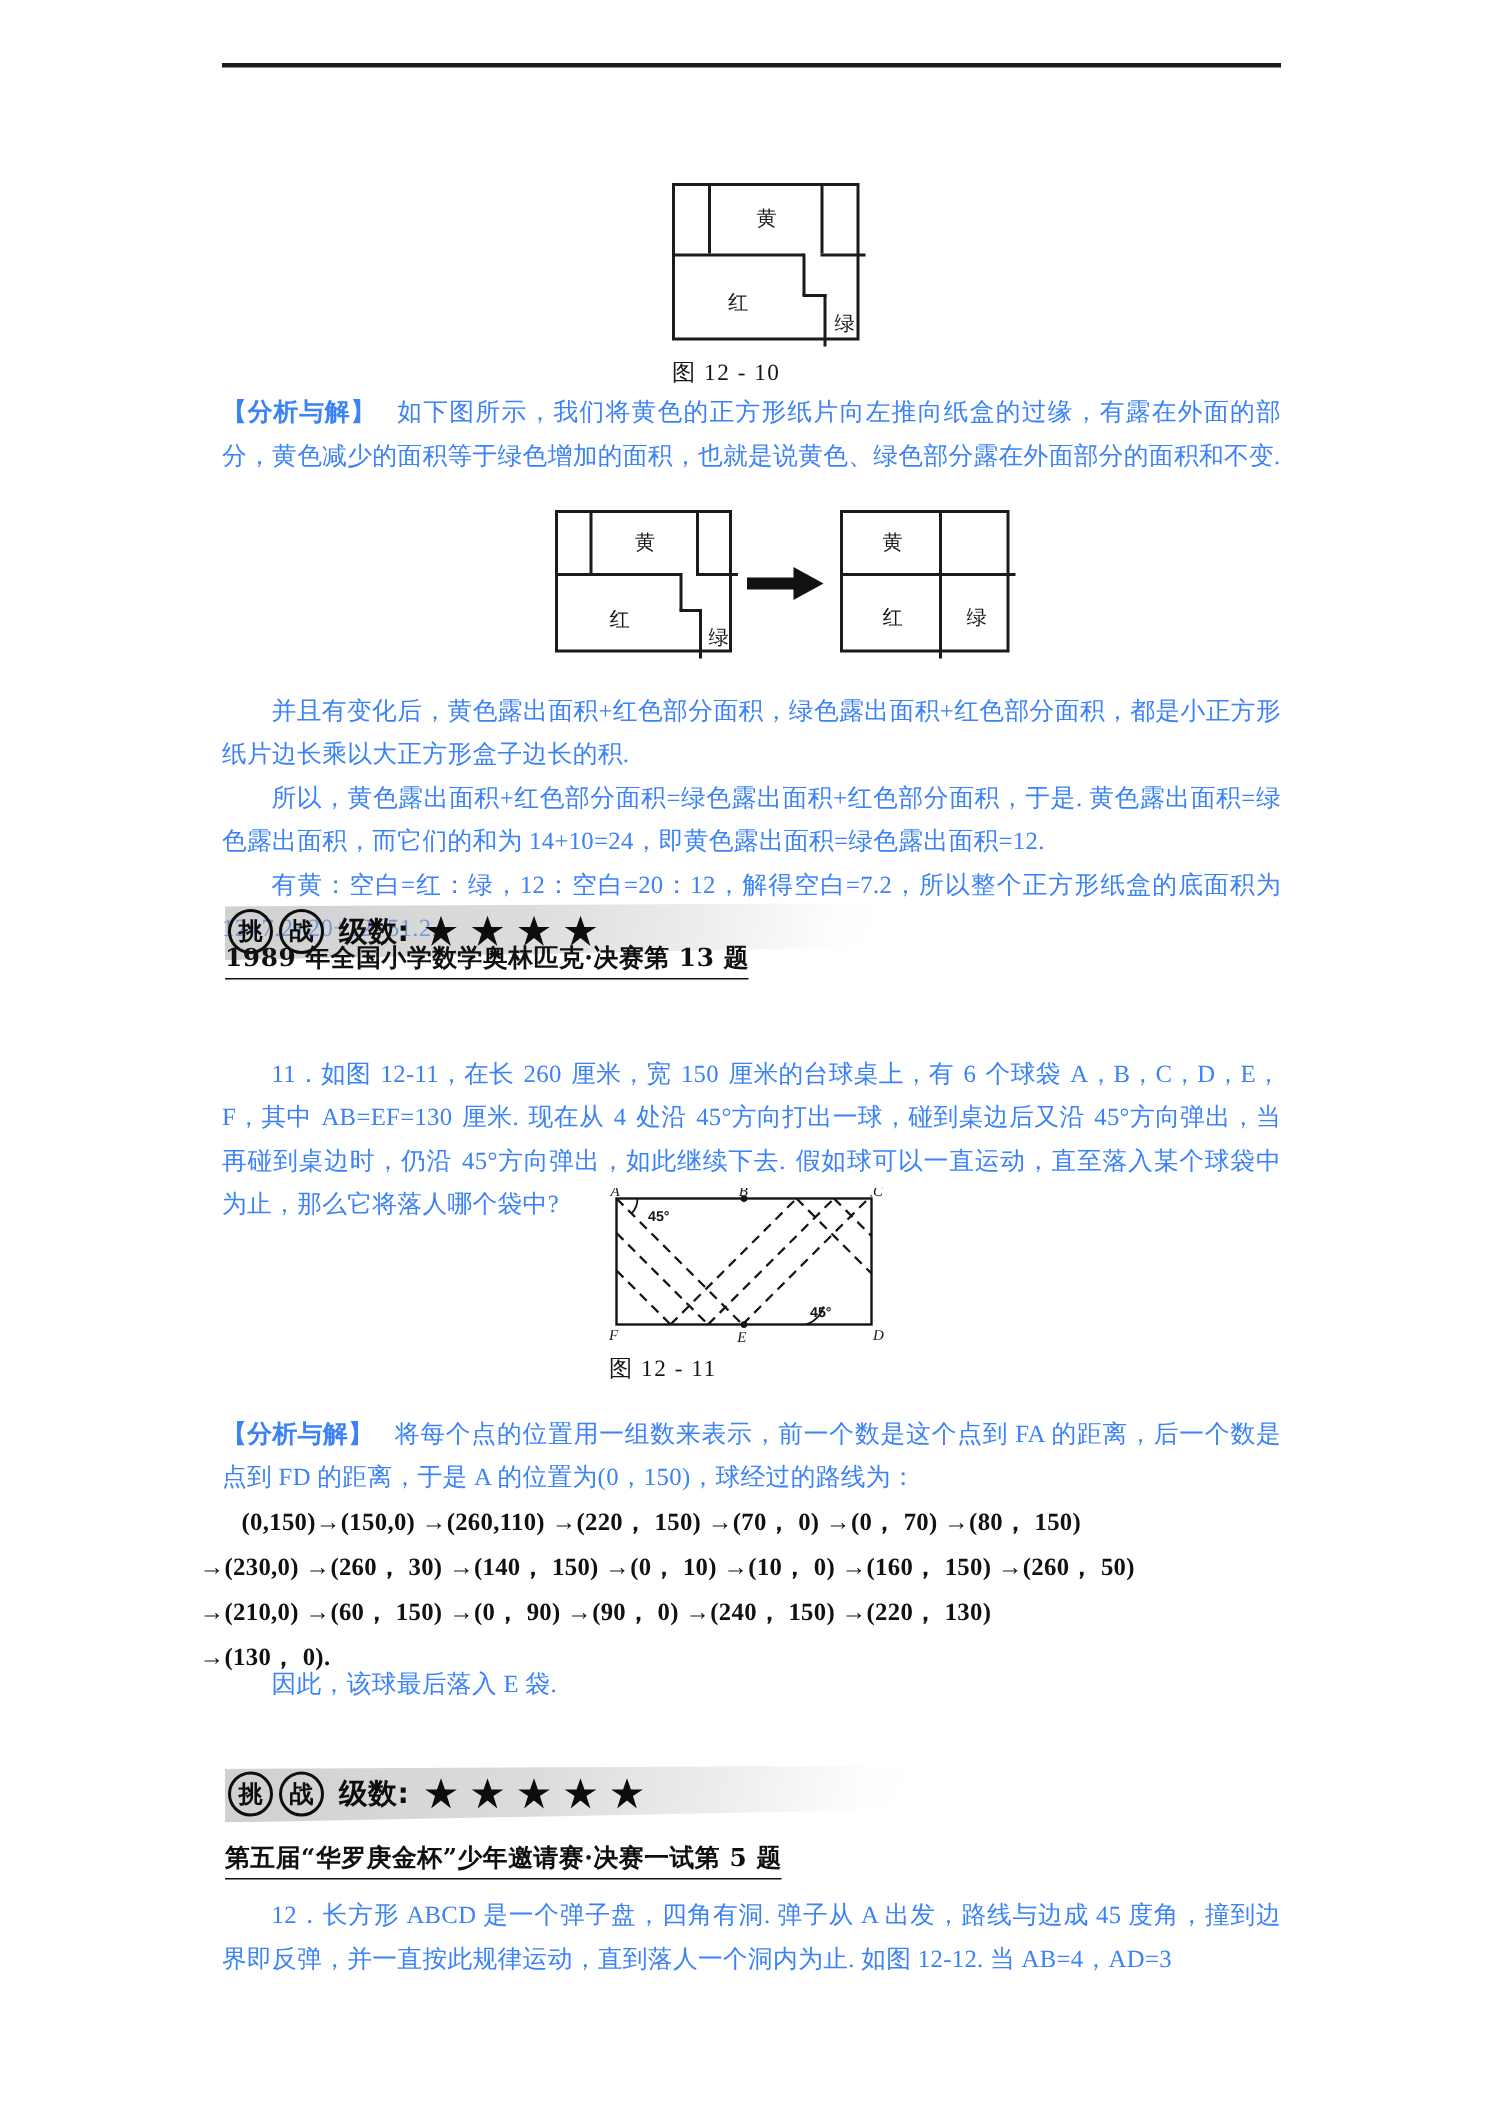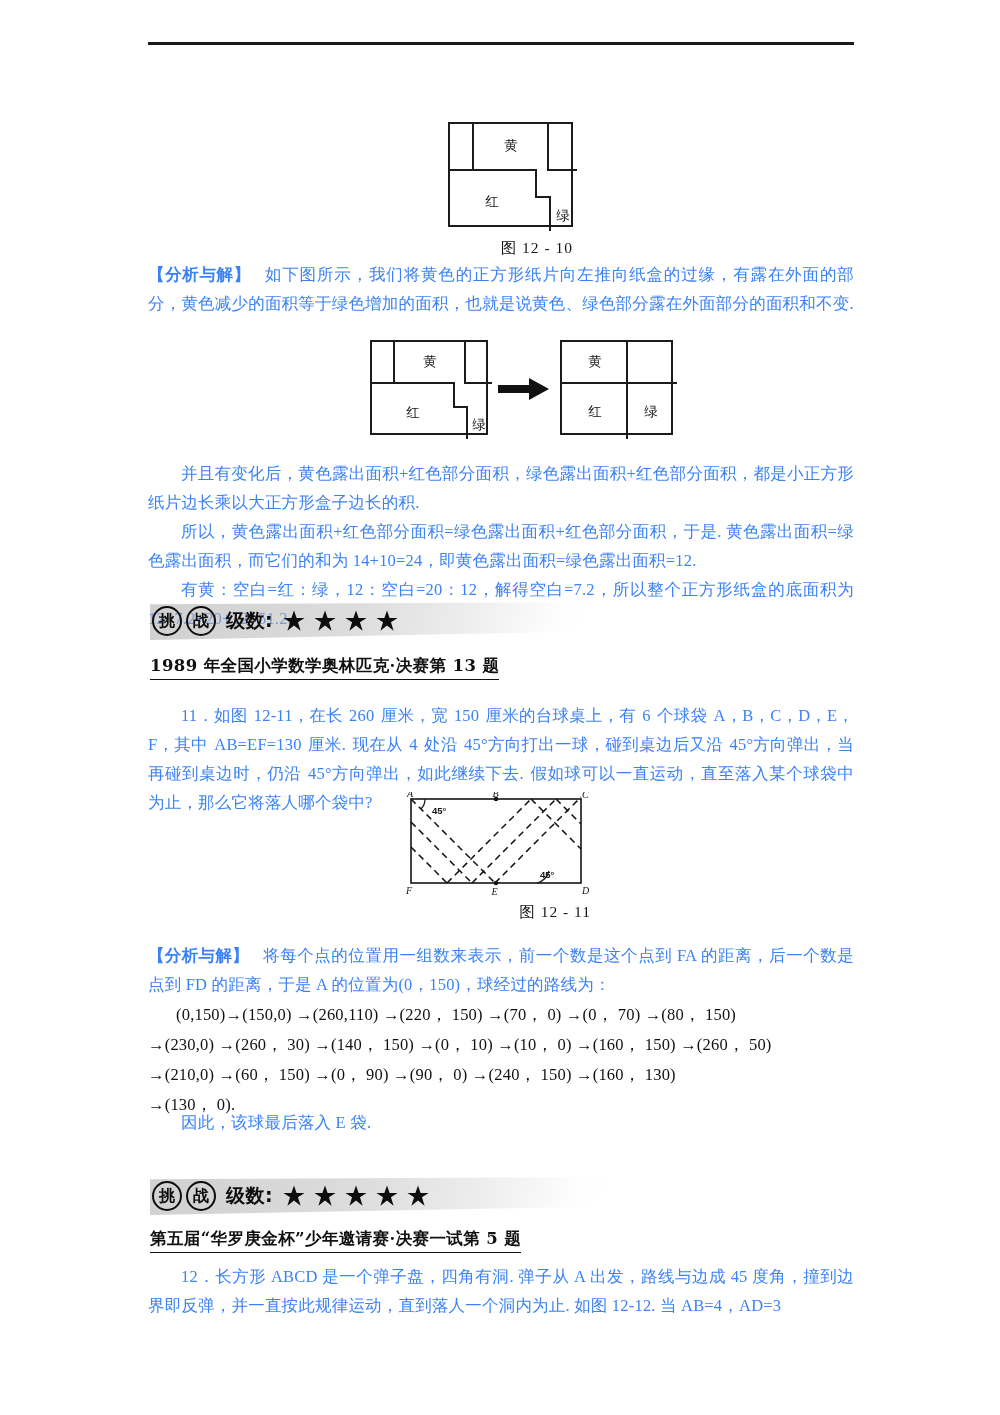--- a/index.html
+++ b/index.html
@@ -46,21 +46,21 @@
   .label-bold {
     font-weight: bold;
     letter-spacing: 0;
   }
   .gap-after { margin-right: 14px; }
 
   
   .fig-wrap { position: absolute; }
   .fig-caption {
     font-size: 15.5px;
-    text-align: right;
+    text-align: left;
     letter-spacing: 1px;
     color: #16161a;
   }
 
   
   .boxfig {
     position: relative;
     border: 2px solid #1b1b1b;
     background: #fff;
     box-sizing: border-box;
@@ -250,21 +250,21 @@
         <svg class="star6" viewBox="0 0 100 100">
             <path d="M50 2 L62 36 L98 36 L68 56 L80 94 L50 70 L20 94 L32 56 L2 36 L38 36 Z" fill="#0d0d0d"></path>
           </svg>
         <svg class="star6" viewBox="0 0 100 100">
             <path d="M50 2 L62 36 L98 36 L68 56 L80 94 L50 70 L20 94 L32 56 L2 36 L38 36 Z" fill="#0d0d0d"></path>
           </svg>
       </span>
     </div>
   </div>
 
-  <div class="source" style="left:150px; top:655px;">1989 年全国小学数学奥林匹克·决赛第 13 题</div>
+  <div class="source" style="left:150px; top:628px;">1989 年全国小学数学奥林匹克·决赛第 13 题</div>
 
   <div style="position:absolute; left:148px; top:688px; width:706px;margin-top:13px;">
     <p class="para indent" style="text-align:justify; word-spacing:2px;">11．如图 12-11，在长 260 厘米，宽 150 厘米的台球桌上，有 6 个球袋 A，B，C，D，E，F，其中 AB=EF=130 厘米. 现在从 4 处沿 45°方向打出一球，碰到桌边后又沿 45°方向弹出，当再碰到桌边时，仍沿 45°方向弹出，如此继续下去. 假如球可以一直运动，直至落入某个球袋中为止，那么它将落人哪个袋中?</p>
   </div>
 
   <div class="billiard" style="left:406px; top:792px;">
     <svg width="185" height="110" viewBox="0 0 370 220">
 
       <rect x="10" y="14" width="340" height="168" fill="none" stroke="#141414" stroke-width="3.2"></rect>
 
@@ -297,29 +297,29 @@
     </svg>
     <div class="fig-caption" style="margin-top:0; width:185px;">图 12 - 11</div>
   </div>
 
   <div style="position:absolute; left:148px; top:941px; width:706px;">
     <p class="para">
       <span class="label-bold gap-after">【分析与解】</span><span>将每个点的位置用一组数来表示，前一个数是这个点到 FA 的距离，后一个数是点到 FD 的距离，于是 A 的位置为(0，150)，球经过的路线为：</span>
     </p>
   </div>
 
-  <div style="position:absolute; left:148px; top:1000px; width:706px;">
+  <div style="position:absolute; left:133px; top:1000px; width:706px;font-weight:bold;">
     <div class="coordline" style="padding-left:28px;">
       <span>(0,150)</span><span>→</span><span>(150,0)</span> <span>→</span><span>(260,110)</span> <span>→</span><span>(220， 150)</span> <span>→</span><span>(70， 0)</span> <span>→</span><span>(0， 70)</span> <span>→</span><span>(80， 150)</span>
     </div>
     <div class="coordline">
       <span>→</span><span>(230,0)</span> <span>→</span><span>(260， 30)</span> <span>→</span><span>(140， 150)</span> <span>→</span><span>(0， 10)</span> <span>→</span><span>(10， 0)</span> <span>→</span><span>(160， 150)</span> <span>→</span><span>(260， 50)</span>
     </div>
     <div class="coordline">
-      <span>→</span><span>(210,0)</span> <span>→</span><span>(60， 150)</span> <span>→</span><span>(0， 90)</span> <span>→</span><span>(90， 0)</span> <span>→</span><span>(240， 150)</span> <span>→</span><span>(160， 130)</span>
+      <span>→</span><span>(210,0)</span> <span>→</span><span>(60， 150)</span> <span>→</span><span>(0， 90)</span> <span>→</span><span>(90， 0)</span> <span>→</span><span>(240， 150)</span> <span>→</span><span>(220， 130)</span>
     </div>
     <div class="coordline">
       <span>→</span><span>(130， 0).</span>
     </div>
   </div>
 
   <div style="position:absolute; left:148px; top:1108px; width:706px;">
     <p class="para indent">因此，该球最后落入 E 袋.</p>
   </div>
 

